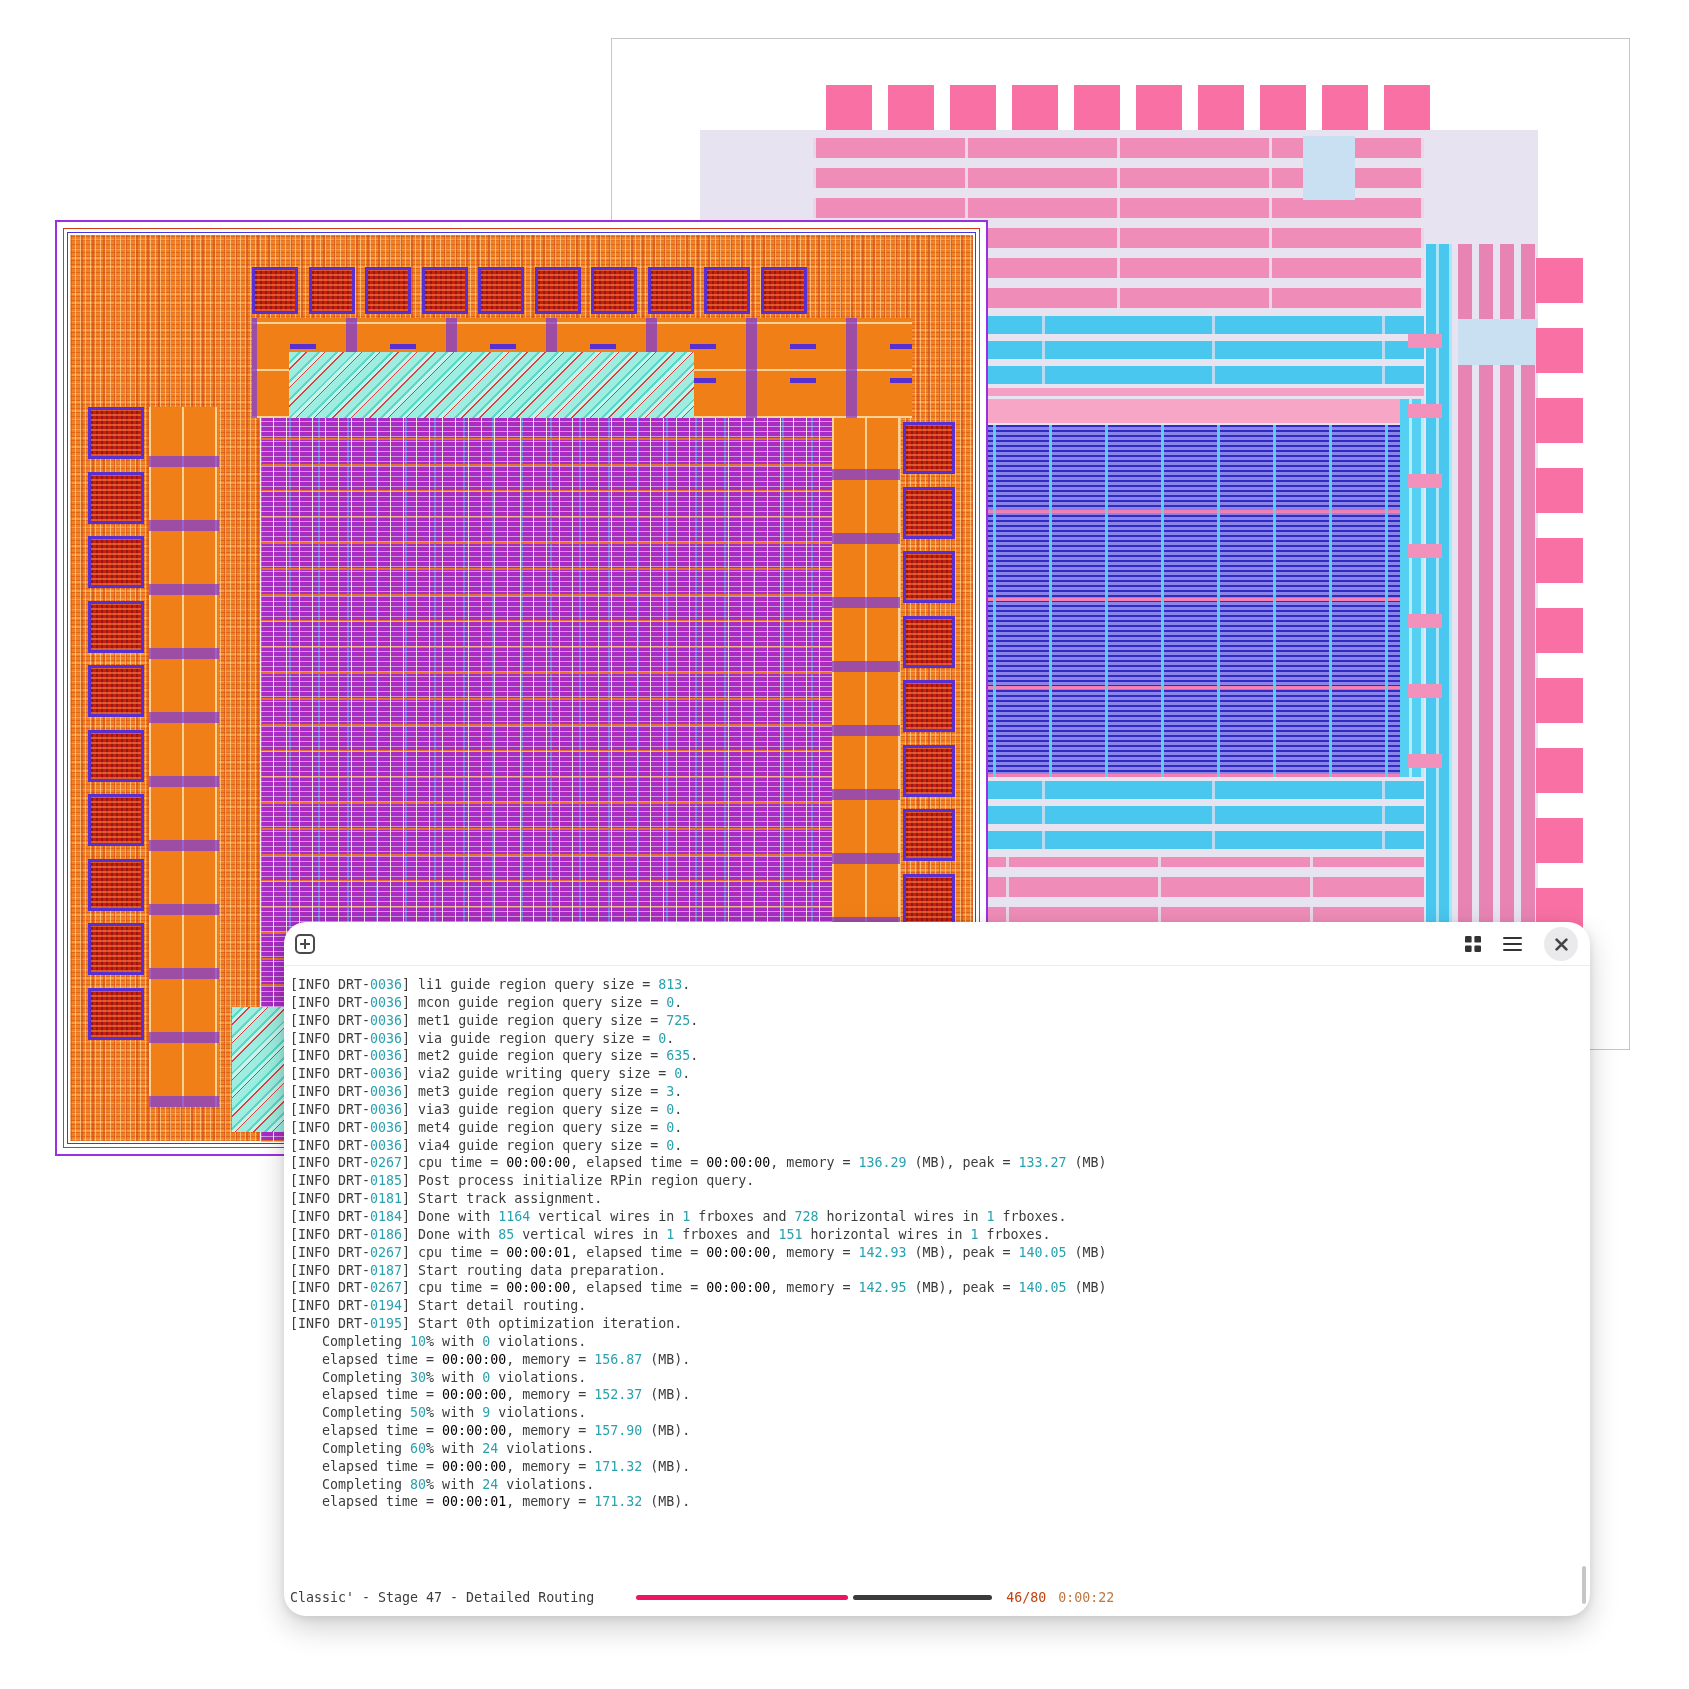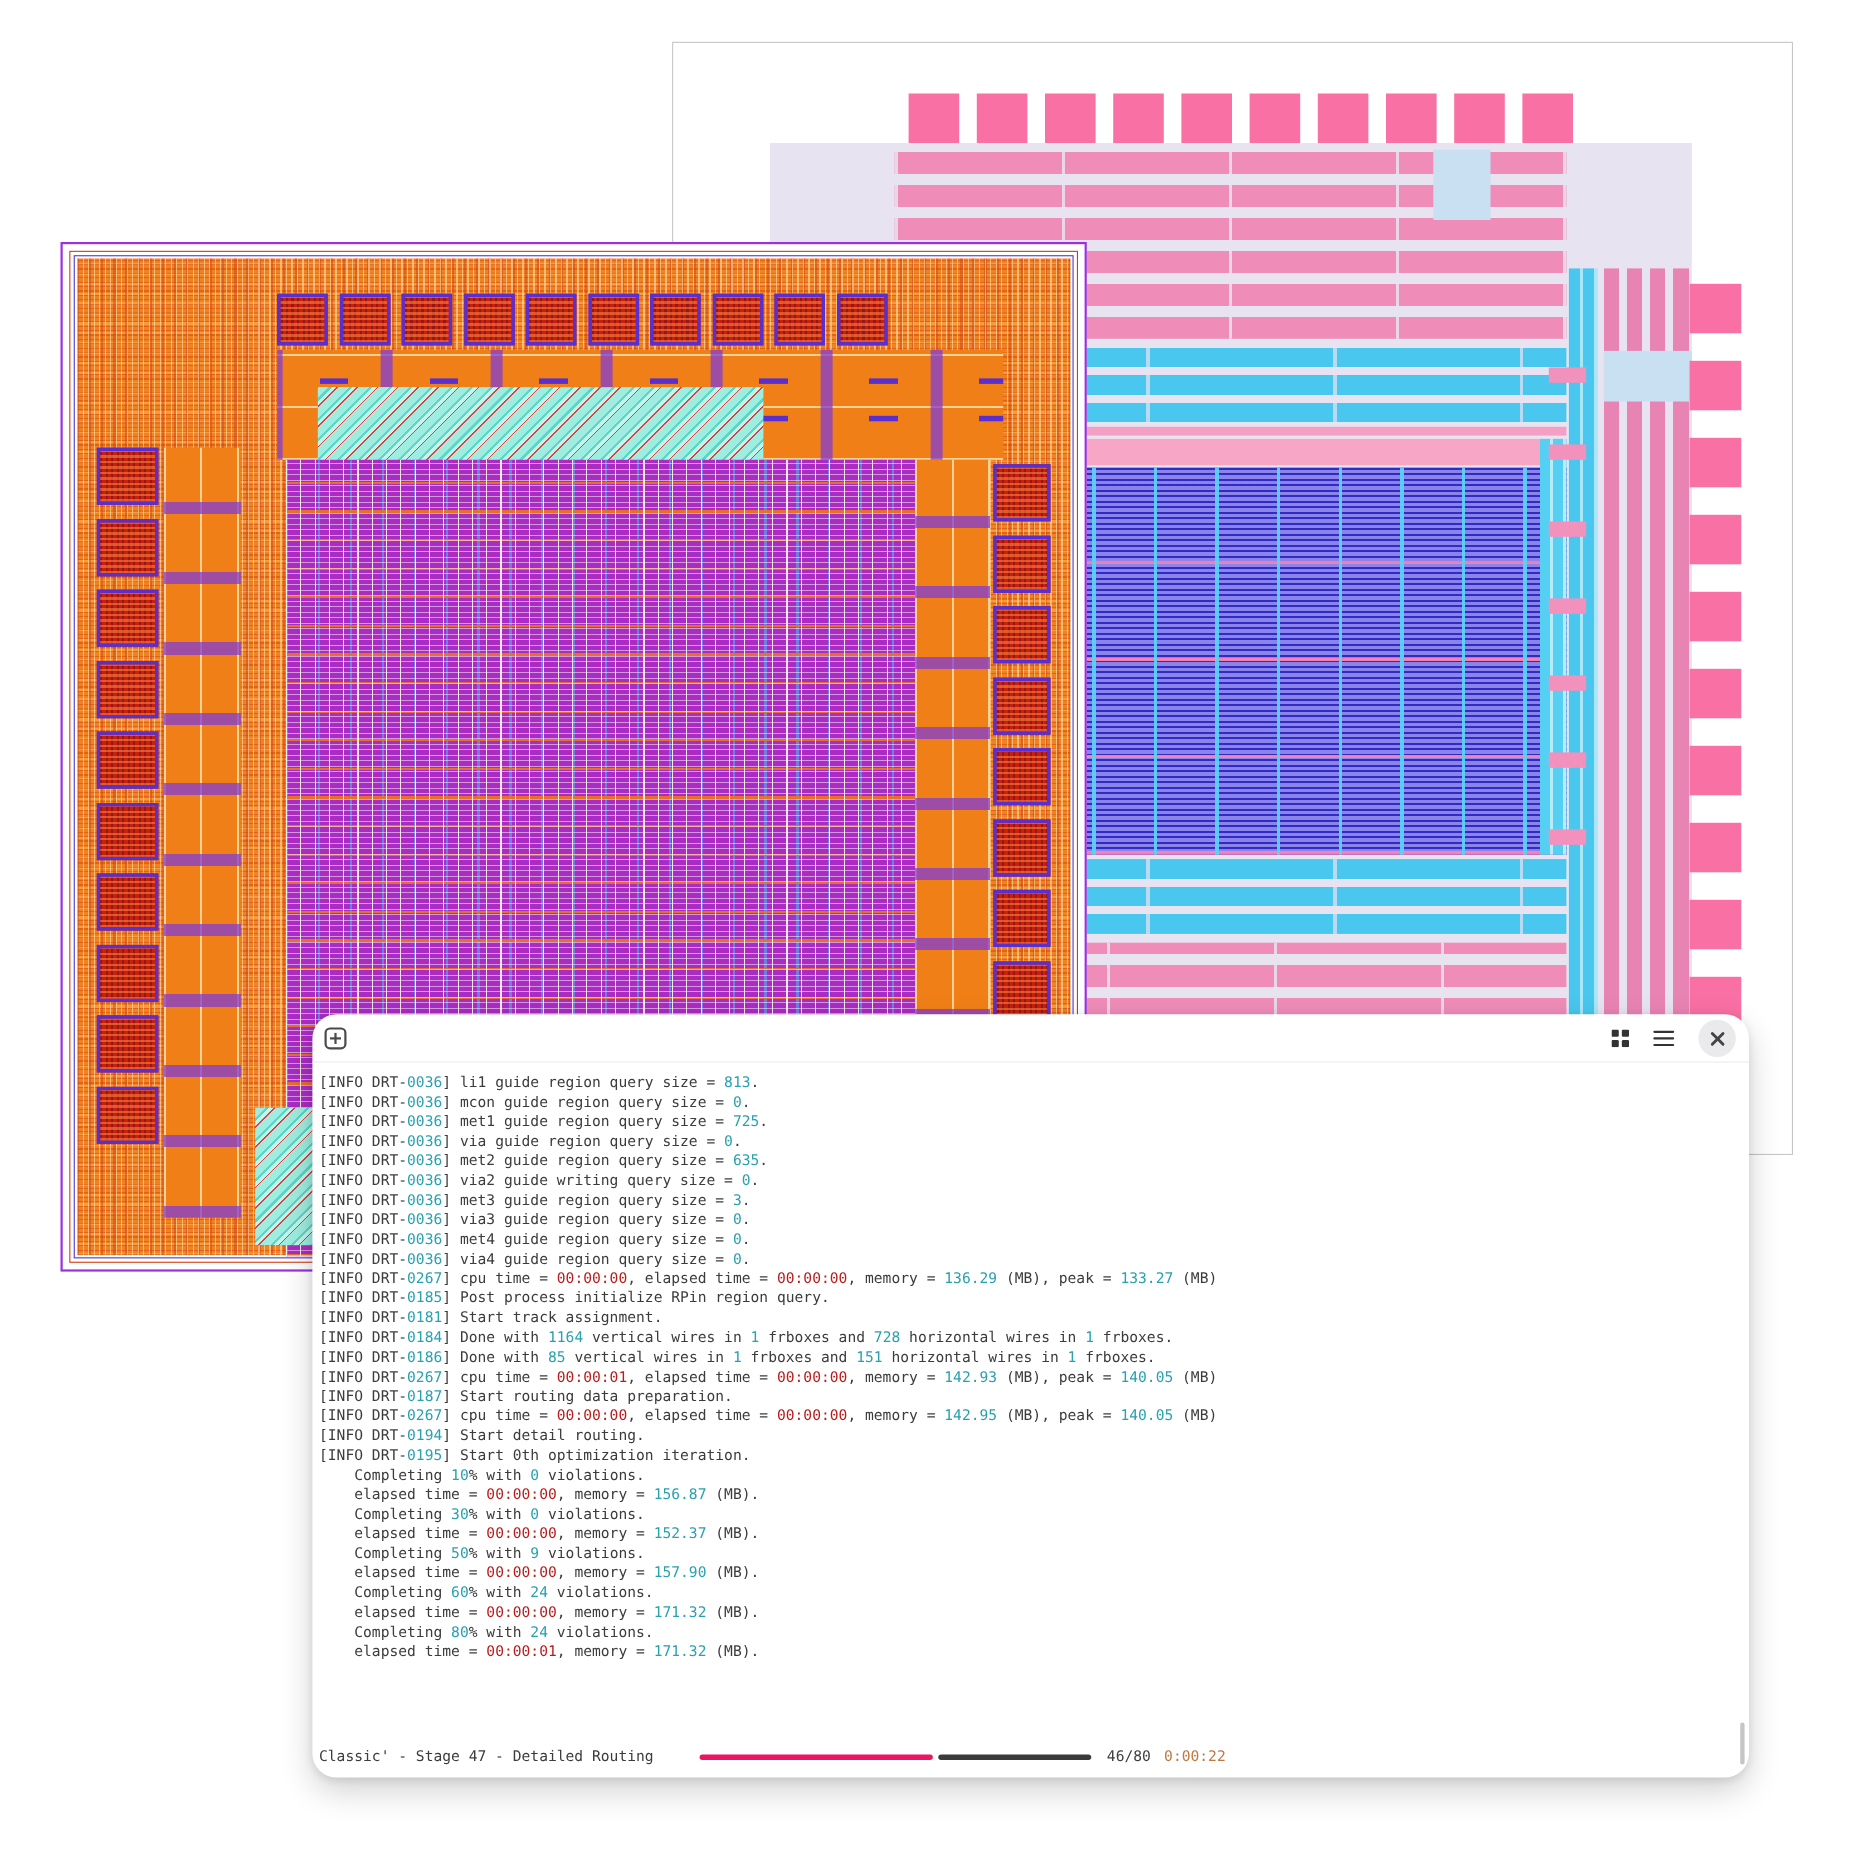--- a/index.html
+++ b/index.html
@@ -132,30 +132,30 @@
   .log-body{
     position:absolute;left:0;top:44px;right:8px;bottom:42px;overflow:hidden;
     padding:10px 4px 0 6px;
   }
   .log-line{
     font-family:"DejaVu Sans Mono","Liberation Mono",monospace;
     font-size:13.3px;line-height:17.85px;white-space:pre;color:#3c3c3c;
   }
   .lg-d{color:#3c3c3c;}
   .lg-t{color:#2aa1ae;}
-  .lg-g{color:#b91c1c;}
+  .lg-g{color:#000000;}
   .status-bar{
     position:absolute;left:6px;right:20px;bottom:10px;height:18px;
     display:flex;align-items:center;
     font-family:"DejaVu Sans Mono","Liberation Mono",monospace;font-size:13.3px;color:#3c3c3c;
   }
   .progress{margin-left:42px;width:356px;height:5px;display:flex;gap:5px;align-items:center;}
   .progress-fill{height:5px;border-radius:3px;}
   .progress-track{flex:1;height:5px;border-radius:3px;}
-  .prog-count{margin-left:14px;color:#404040;}
+  .prog-count{margin-left:14px;color:#c2410c;}
   .prog-time{margin-left:12px;color:#c07840;}
   .scroll-thumb{
     position:absolute;right:4px;bottom:12px;width:4px;height:38px;
     background:#c6c6c6;border-radius:2px;cursor:pointer;
   }
 </style>
 </head>
 <body>
 
 <div class="abs card-pink">

